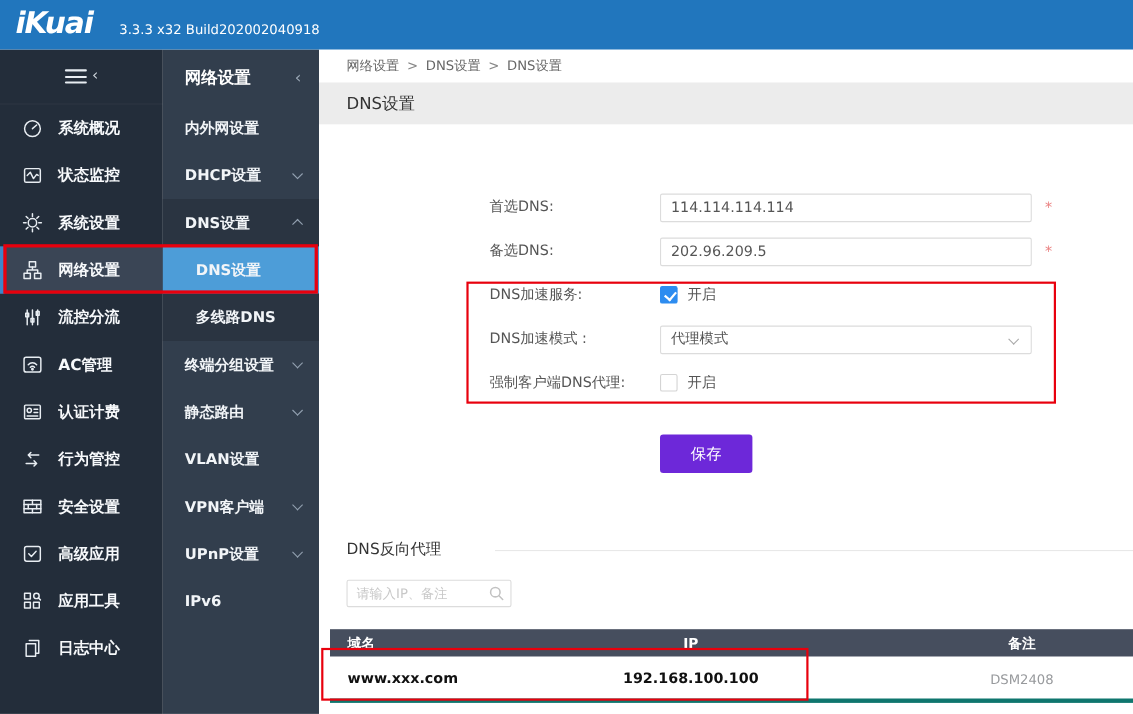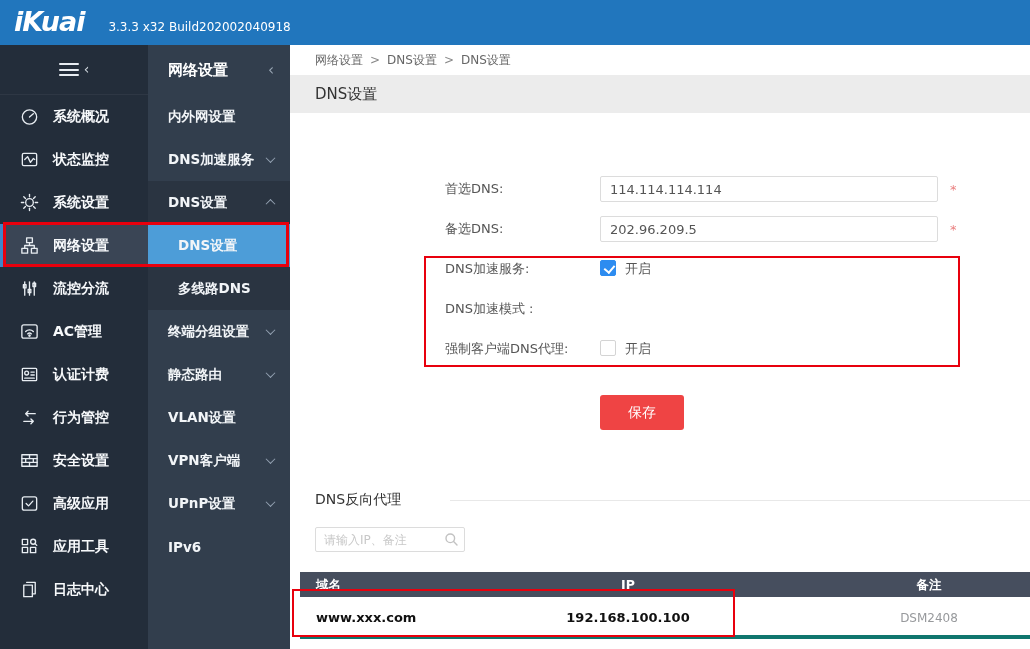--- a/index.html
+++ b/index.html
@@ -68,21 +68,21 @@
   .cb.checked { background:#2d8cf0; border-color:#2d8cf0; }
   .cb.checked::after { content:""; position:absolute; left:4.5px; top:1.5px; width:5px; height:8px;
     border-right:2px solid #fff; border-bottom:2px solid #fff; transform:rotate(40deg); }
   .cb-label { position:absolute; left:335px; line-height:17px; font-size:13px; color:#555; }
 
   .fselect { position:absolute; left:310px; width:338px; height:26px; border:1px solid #dcdcdc;
     border-radius:2px; padding:0 9px; font-size:13px; color:#555; line-height:24px; cursor:pointer; background:#fff; }
   .sel-chev { position:absolute; right:12px; top:8px; width:7px; height:7px;
     border-right:1.5px solid #a9a9a9; border-bottom:1.5px solid #a9a9a9; transform:rotate(45deg); }
 
-  .save-btn { position:absolute; left:310px; top:350px; width:84px; height:35px; background:#ef4444;
+  .save-btn { position:absolute; left:310px; top:350px; width:84px; height:35px; background:#6d28d9;
     border:none; border-radius:3px; color:#fff; font-size:14px; cursor:pointer;
     font-family:"DejaVu Sans","Liberation Sans",sans-serif; }
 
   .sec-title { position:absolute; left:25px; top:446px; font-size:14px; color:#333; }
   .sec-divider { position:absolute; left:160px; right:0; top:455px; height:1px; background:#e8e8e8; }
 
   .search-wrap { position:absolute; left:25px; top:482px; width:150px; height:25px; }
   .search-input { width:100%; height:100%; border:1px solid #dcdcdc; border-radius:2px;
     padding:0 26px 0 8px; font-size:12px; color:#555; outline:none;
     font-family:"DejaVu Sans","Liberation Sans",sans-serif; }
@@ -252,21 +252,21 @@
 
 <div class="panel2">
   <div class="panel2-header">
     <span class="panel2-title">网络设置</span>
     <span class="panel2-collapse">‹</span>
   </div>
   <div class="sub-item">
     <span>内外网设置</span>
   </div>
   <div class="sub-item">
-    <span>DNS加速服务</span>
+    <span>DHCP设置</span>
     <span class="chev down"></span>
   </div>
   <div class="sub-item dark">
     <span>DNS设置</span>
     <span class="chev up"></span>
   </div>
   <div class="sub-item selected child">
     <span>DNS设置</span>
   </div>
   <div class="sub-item dark child">
@@ -312,20 +312,24 @@
     <input class="finput" type="text" value="202.96.209.5" style="">
     <span class="req">*</span>
   </div>
   <div class="frow row-cb1">
     <span class="flabel">DNS加速服务:</span>
     <span class="cb checked"></span>
     <span class="cb-label">开启</span>
   </div>
   <div class="frow row-sel">
     <span class="flabel">DNS加速模式 :</span>
+    <div class="fselect">
+      <span>代理模式</span>
+      <span class="sel-chev"></span>
+    </div>
   </div>
   <div class="frow row-cb2">
     <span class="flabel">强制客户端DNS代理:</span>
     <span class="cb"></span>
     <span class="cb-label">开启</span>
   </div>
 
   <button class="save-btn">保存</button>
 
   <div class="sec-title">DNS反向代理</div>

